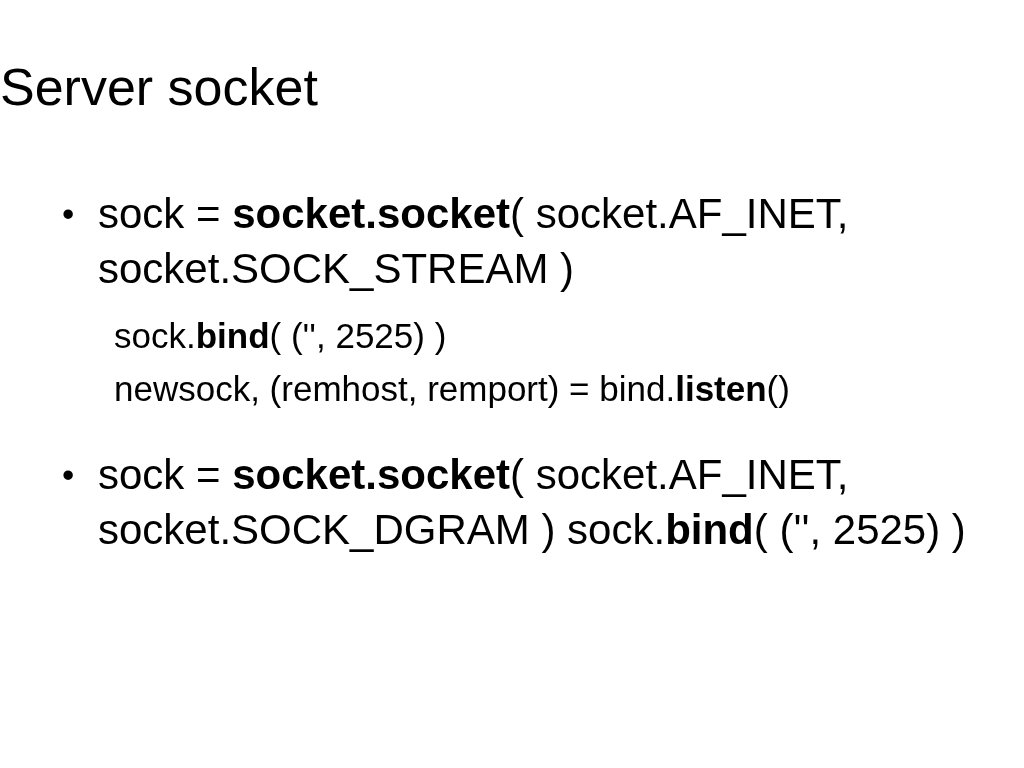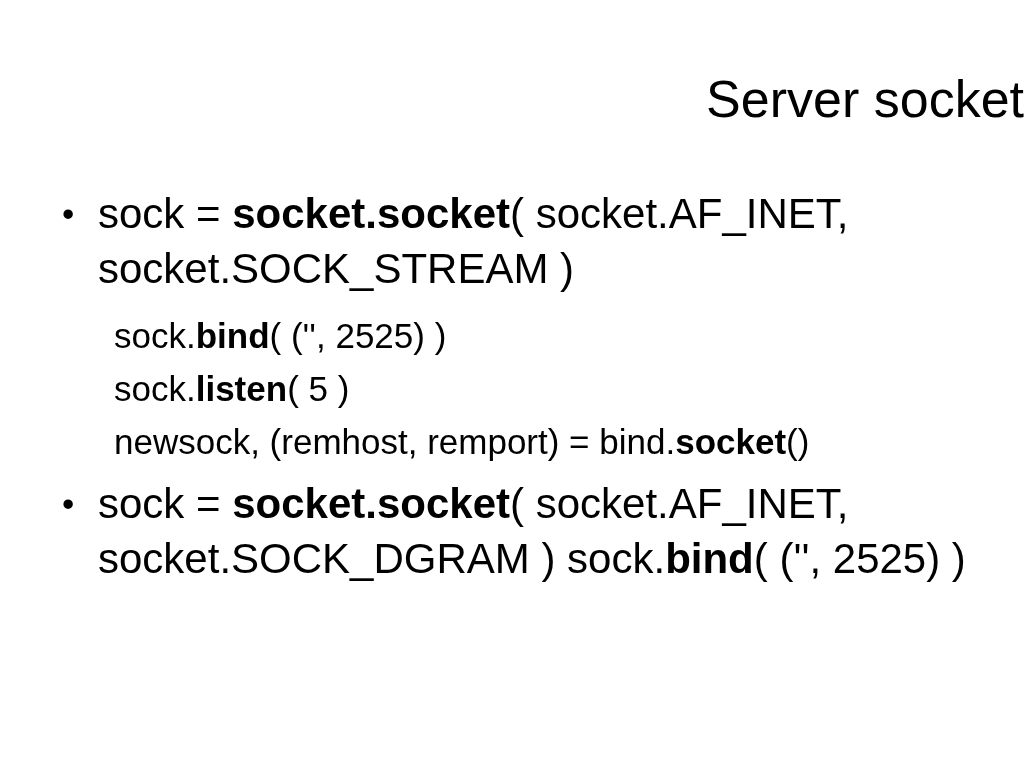--- a/index.html
+++ b/index.html
@@ -18,24 +18,24 @@
   .slide {
     position: relative;
     width: 1024px;
     height: 768px;
     background: #ffffff;
   }
 
   
   .slide-title {
     position: absolute;
-    top: 70px;
+    top: 58px;
     left: 0;
     width: 1024px;
-    text-align: right;
+    text-align: left;
     font-size: 52px;
     line-height: 58px;
     font-weight: 400;
     letter-spacing: 0px;
     color: #000000;
     white-space: pre;
   }
 
   
   .slide-body {
@@ -68,21 +68,21 @@
   .bullet-text {
     display: block;
     font-size: 42px;
     line-height: 55px;
     word-spacing: 0px;
   }
 
   .code-block {
     padding-left: 58px;
     margin-top: 13px;
-    margin-bottom: 0;
+    margin-bottom: 24px;
     font-size: 35px;
     line-height: 53px;
     color: #000000;
   }
 
   .code-line {
     display: block;
     font-size: 35px;
     line-height: 53px;
     white-space: pre;
@@ -105,23 +105,22 @@
 
     <div class="bullet-block">
       <span class="bullet-marker">•</span>
       <span class="bullet-text"><span>sock = </span><span class="b">socket.socket</span><span>( socket.AF_INET, socket.SOCK_STREAM )</span></span>
     </div>
 
     <div class="code-block">
 
       <span class="code-line"><span>sock.</span><span class="b">bind</span><span>( ('', 2525) )</span></span>
 
-      <span class="code-line"><span>sock.</span><span class="b">listen</span><span>( 5 )</span></span>
 
-      <span class="code-line"><span>newsock, (remhost, remport) = bind.</span><span class="b">socket</span><span>()</span></span>
+      <span class="code-line"><span>newsock, (remhost, remport) = bind.</span><span class="b">listen</span><span>()</span></span>
 
     </div>
 
     <div class="spacer-8"></div>
 
     <div class="bullet-block">
       <span class="bullet-marker">•</span>
       <span class="bullet-text"><span>sock = </span><span class="b">socket.socket</span><span>( socket.AF_INET, socket.SOCK_DGRAM ) sock.</span><span class="b">bind</span><span>( ('', 2525) )</span></span>
     </div>
 

